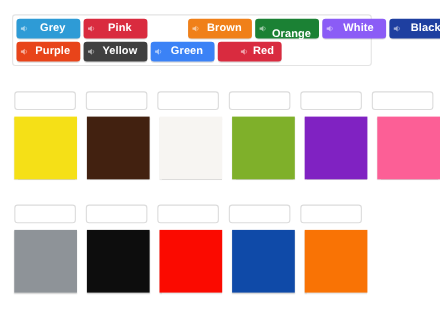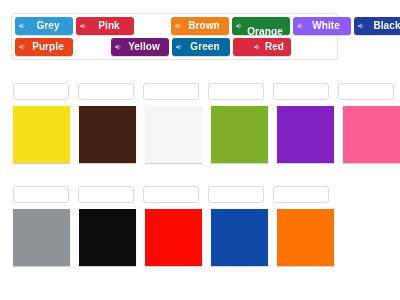--- a/index.html
+++ b/index.html
@@ -177,30 +177,30 @@
     <div class="word-row">
         <div class="word-tile" style="background: rgb(232, 68, 26);">
           <span class="speaker-icon">
             <svg viewBox="0 0 16 16" width="8" height="8" aria-hidden="true">
               <path fill="#ffffff" d="M2 6h3l4-3.4v10.8L5 10H2z"></path>
               <path fill="none" stroke="#ffffff" stroke-width="1.3" stroke-linecap="round" d="M11.3 5.2a4 4 0 0 1 0 5.6"></path>
             </svg>
           </span>
           <span class="word-label" style="color: rgb(255, 255, 255);">Purple</span>
         </div>
-        <div class="word-tile" style="background: #701a75; margin-left: 35px;">
+        <div class="word-tile" style="background: #404040;">
           <span class="speaker-icon">
             <svg viewBox="0 0 16 16" width="8" height="8" aria-hidden="true">
               <path fill="#ffffff" d="M2 6h3l4-3.4v10.8L5 10H2z"></path>
               <path fill="none" stroke="#ffffff" stroke-width="1.3" stroke-linecap="round" d="M11.3 5.2a4 4 0 0 1 0 5.6"></path>
             </svg>
           </span>
           <span class="word-label" style="color: rgb(255, 255, 255);">Yellow</span>
         </div>
-        <div class="word-tile" style="background: #0369a1;">
+        <div class="word-tile" style="background: #3b82f6;">
           <span class="speaker-icon">
             <svg viewBox="0 0 16 16" width="8" height="8" aria-hidden="true">
               <path fill="#ffffff" d="M2 6h3l4-3.4v10.8L5 10H2z"></path>
               <path fill="none" stroke="#ffffff" stroke-width="1.3" stroke-linecap="round" d="M11.3 5.2a4 4 0 0 1 0 5.6"></path>
             </svg>
           </span>
           <span class="word-label" style="color: rgb(255, 255, 255);">Green</span>
         </div>
         <div class="word-tile" style="background: rgb(217, 43, 63); padding-left: 20px;">
           <span class="speaker-icon">

